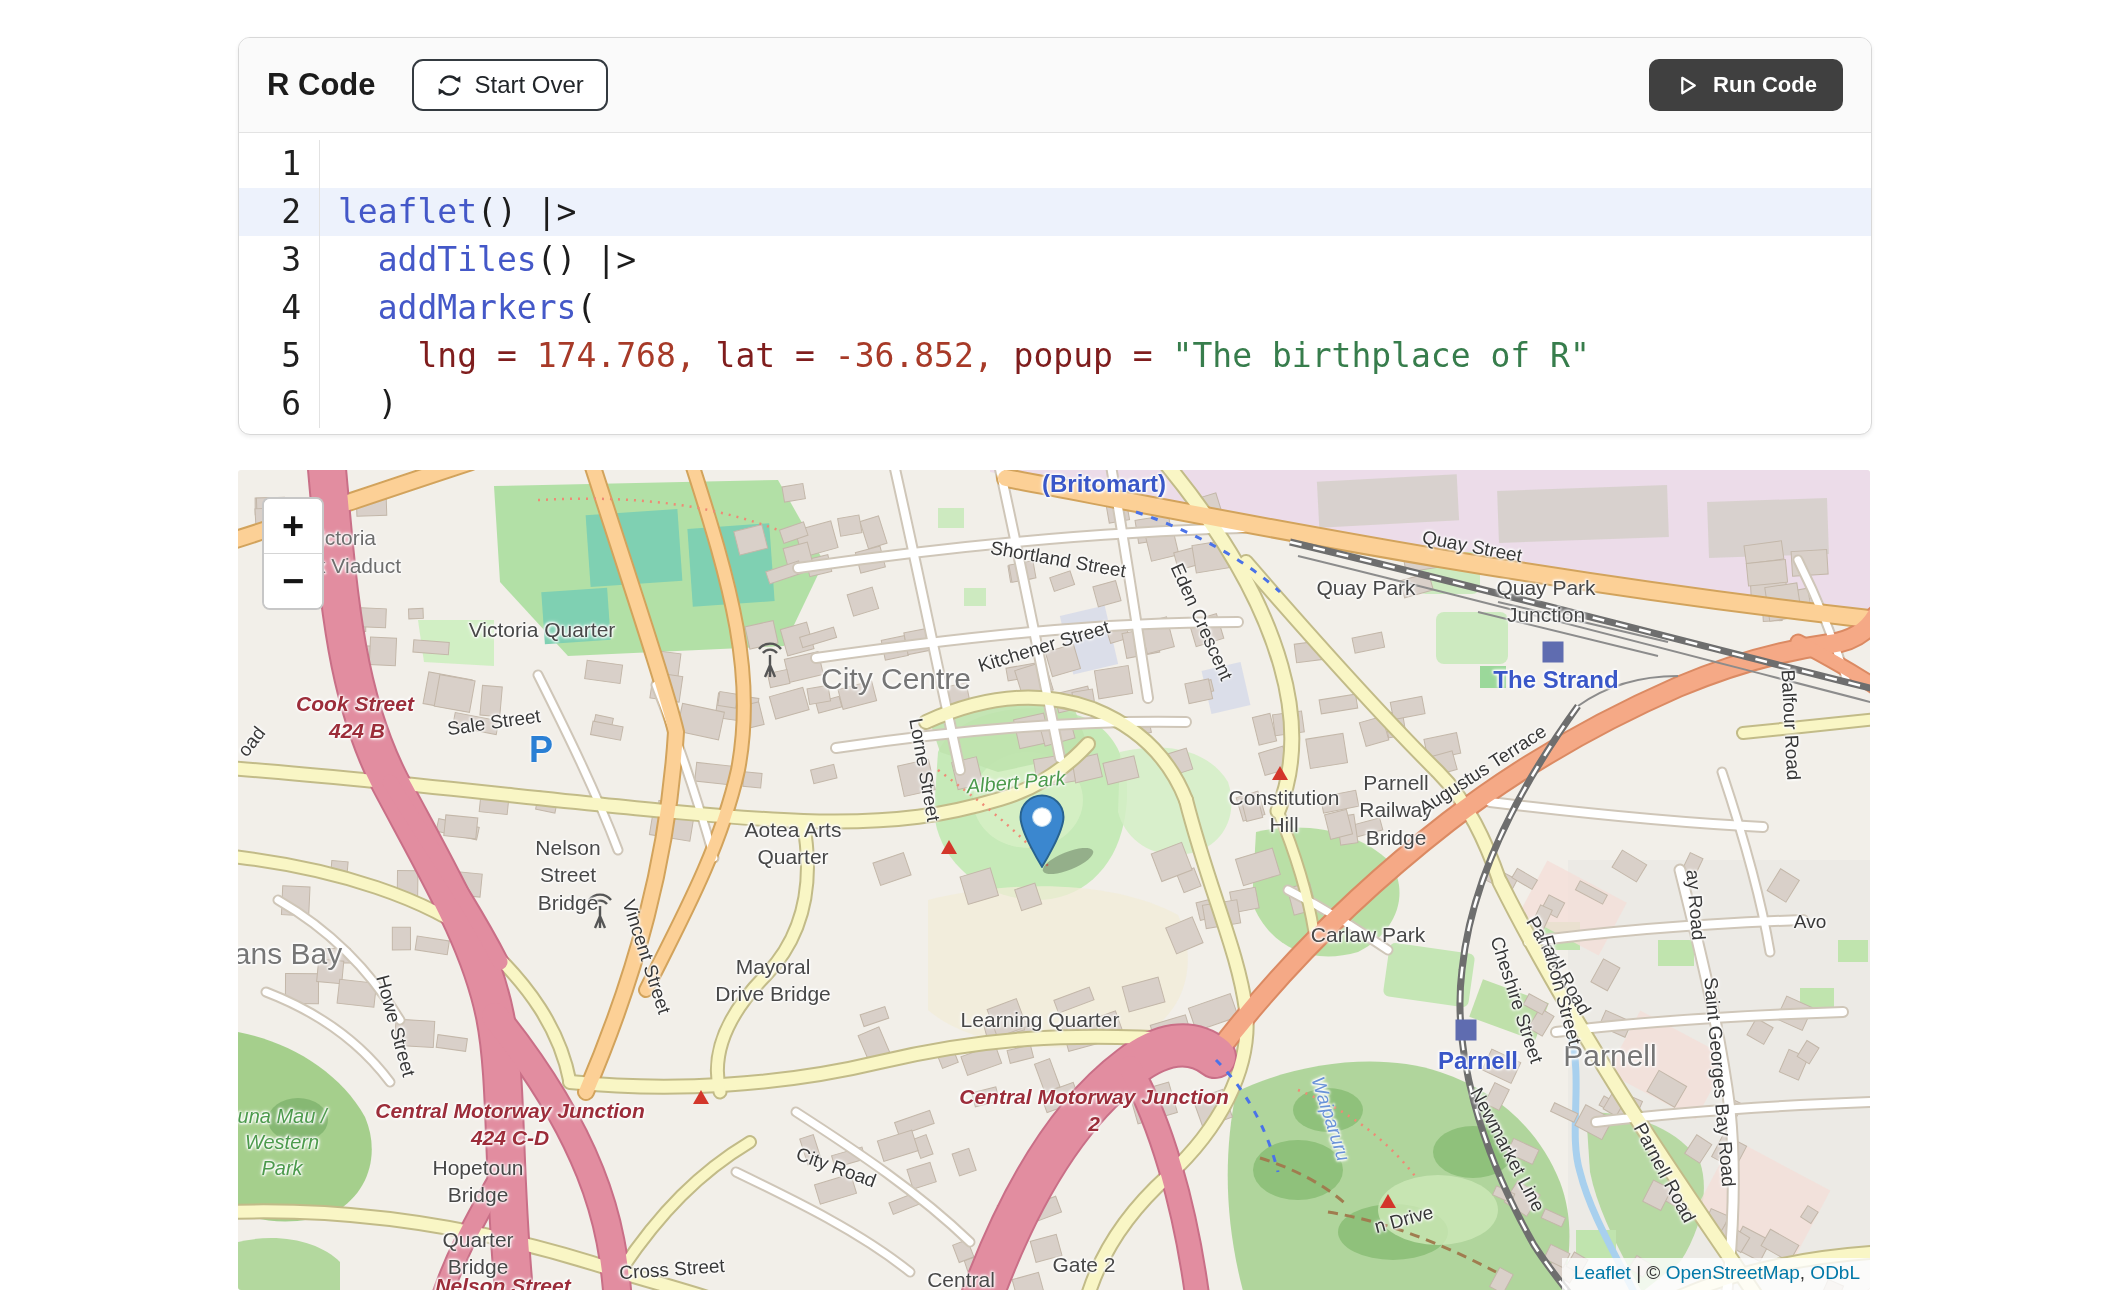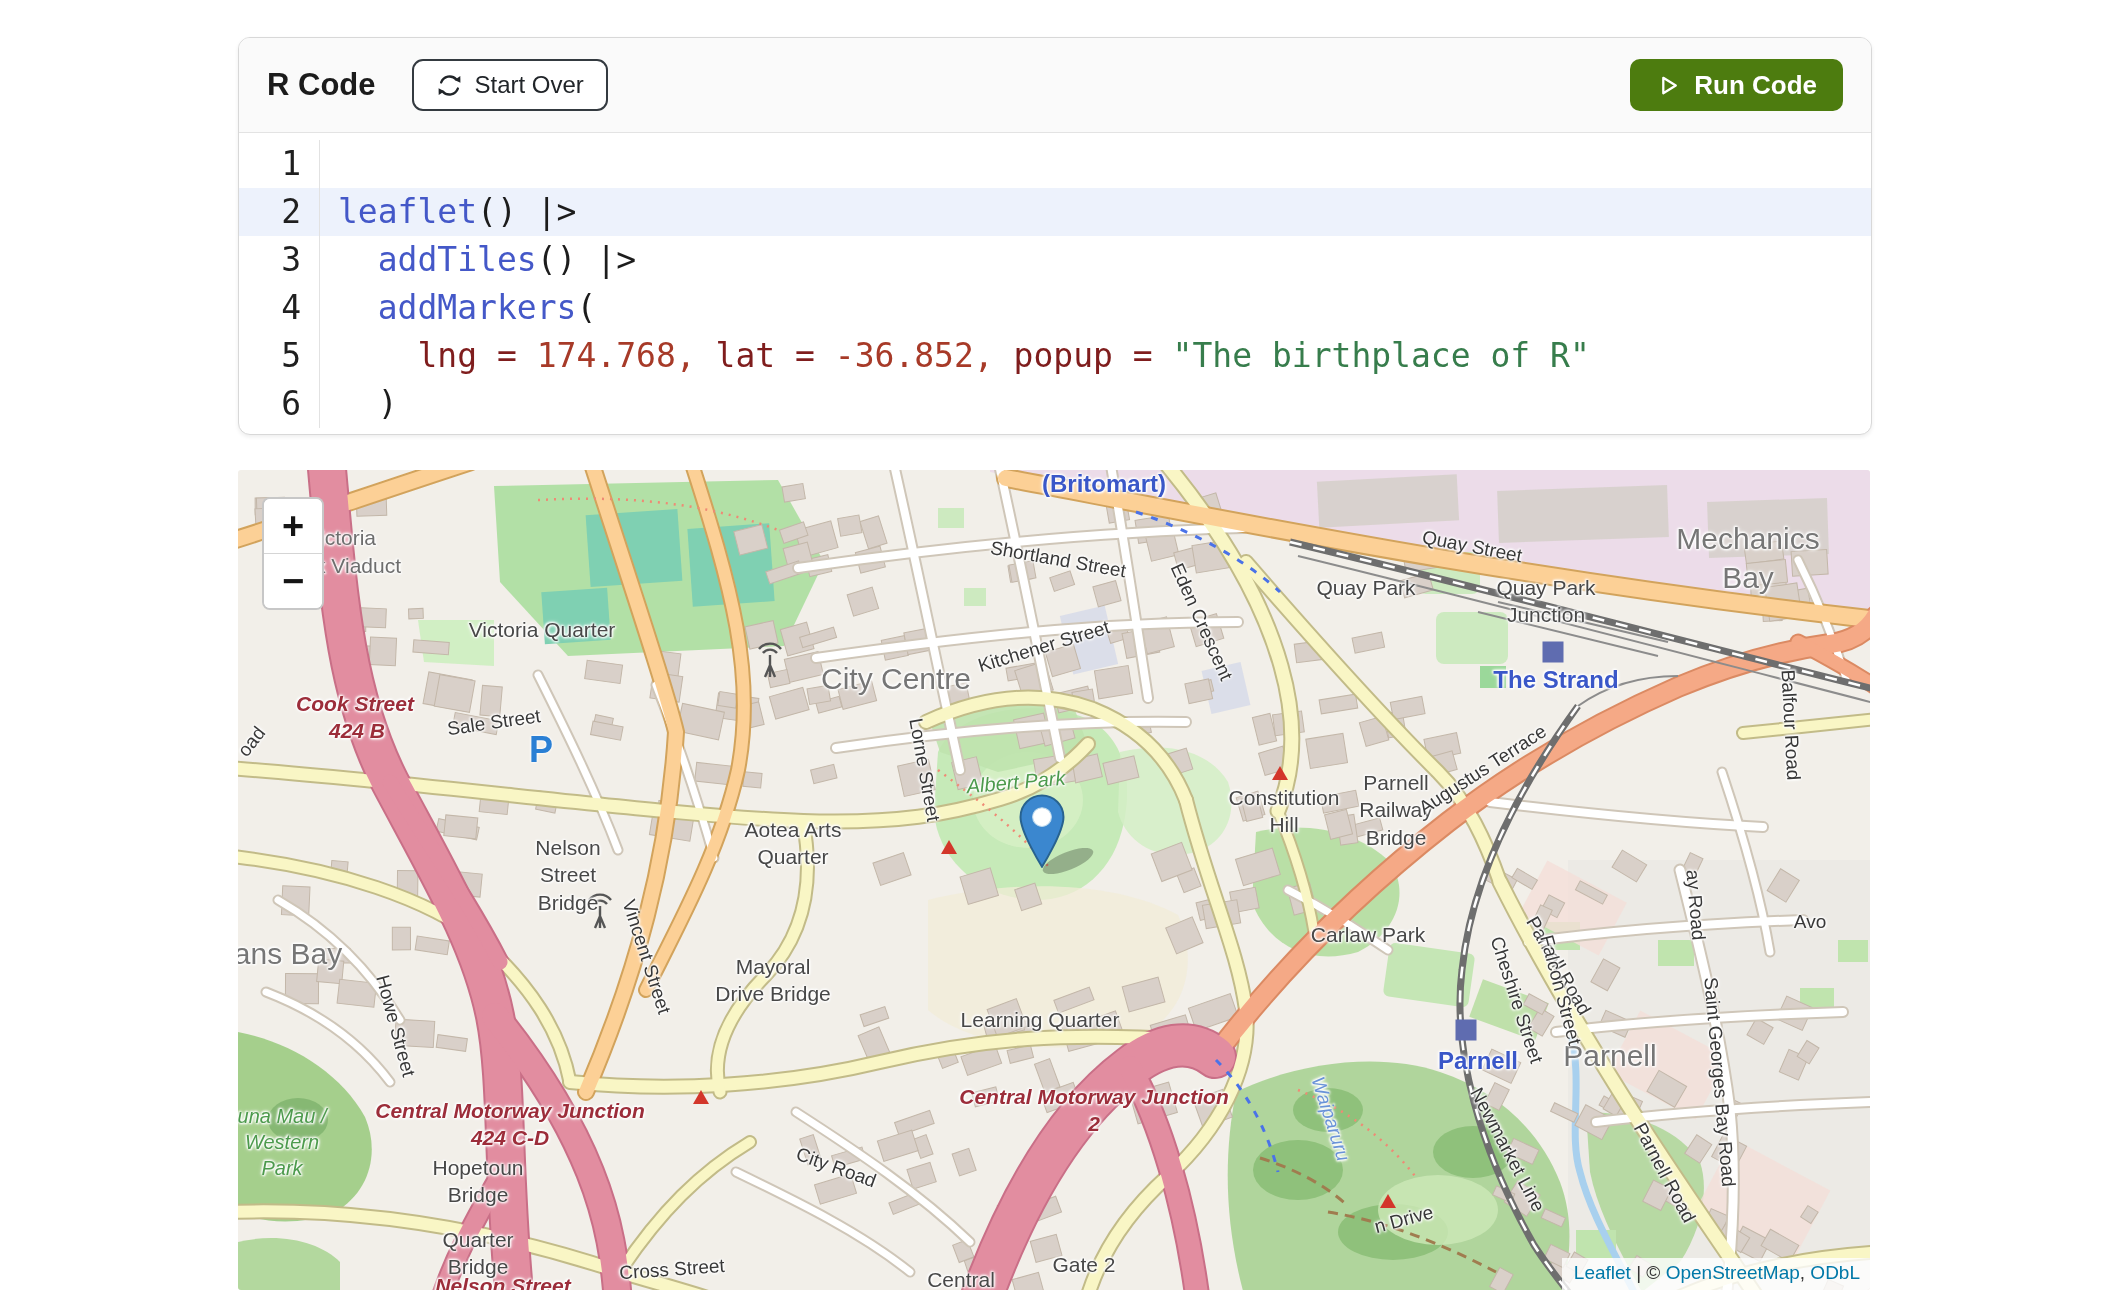--- a/index.html
+++ b/index.html
@@ -10,22 +10,22 @@
   .panel{position:absolute;left:238px;top:37px;width:1632px;height:396px;
          border:1px solid #d8d8d8;border-radius:12px;background:#fff;
          box-shadow:0 2px 4px rgba(0,0,0,.07);overflow:hidden;}
   .phead{display:flex;align-items:center;height:94px;padding:0 28px;background:#fafafa;
          border-bottom:1px solid #e3e3e3;}
   .ptitle{font-size:31px;font-weight:600;color:#1b1b1b;margin-right:36px;}
   .btn-so{display:inline-flex;align-items:center;gap:12px;height:52px;padding:0 22px;
           border:2.5px solid #343a40;border-radius:11px;background:#fff;font-size:24px;
           color:#212529;cursor:pointer;font-family:inherit;}
   .btn-run{margin-left:auto;display:inline-flex;align-items:center;gap:13px;height:52px;
-           padding:0 26px;border:none;border-radius:10px;background:#4d7c0f;color:#fff;
-           font-size:26px;font-weight:600;cursor:pointer;font-family:inherit;}
+           padding:0 26px;border:none;border-radius:10px;background:#404040;color:#fff;
+           font-size:22px;font-weight:600;cursor:pointer;font-family:inherit;}
   .code{font-family:"DejaVu Sans Mono",monospace;font-size:33px;line-height:48px;
         padding-top:7px;color:#1c1c1c;}
   .crow{display:flex;}
   .crow.active{background:#edf2fc;}
   .gut{width:62px;flex:0 0 62px;text-align:right;padding-right:18px;color:#1f1f1f;
        border-right:1px solid #e2e2e2;user-select:none;}
   .ctext{padding-left:18px;white-space:pre;}
   .tk-fn{color:#4458c8}.tk-pl{color:#1c1c1c}.tk-arg{color:#7f1d1d}
   .tk-num{color:#a73a28}.tk-str{color:#377d4c}
 
@@ -514,22 +514,20 @@
       <div class="lb station" style="left: 848px; top: -14px; transform: translate(-50%, -50%) rotate(0deg);">Waitematā</div>
       <div class="lb station" style="left: 848px; top: 14px; transform: translate(-50%, -50%) rotate(0deg); padding-left: 36px;">(Britomart)</div>
       <div class="lb street" style="left: 820px; top: 90px; transform: translate(-50%, -50%) rotate(10deg);">Shortland Street</div>
       <div class="lb street" style="left: 806px; top: 177px; transform: translate(-50%, -50%) rotate(-17deg);">Kitchener Street</div>
       <div class="lb street" style="left: 963px; top: 152px; transform: translate(-50%, -50%) rotate(66deg);">Eden Crescent</div>
       <div class="lb place" style="left: 658px; top: 208px; transform: translate(-50%, -50%) rotate(0deg);">City Centre</div>
       <div class="lb street" style="left: 1234px; top: 77px; transform: translate(-50%, -50%) rotate(11deg);">Quay Street</div>
       <div class="lb qtr" style="left: 1128px; top: 118px; transform: translate(-50%, -50%) rotate(0deg);">Quay Park</div>
       <div class="lb qtr" style="left: 1308px; top: 131px; transform: translate(-50%, -50%) rotate(0deg);">Quay Park
 Junction</div>
-      <div class="lb place" style="left: 1510px; top: 88px; transform: translate(-50%, -50%) rotate(0deg);">Mechanics
-Bay</div>
       <div class="lb station" style="left: 1318px; top: 210px; transform: translate(-50%, -50%) rotate(0deg);">The Strand</div>
       <div class="lb street" style="left: 1552px; top: 255px; transform: translate(-50%, -50%) rotate(87deg);">Balfour Road</div>
       <div class="lb qtr" style="left: 304px; top: 160px; transform: translate(-50%, -50%) rotate(0deg);">Victoria Quarter</div>
       <div class="lb place2" style="left: 110px; top: 68px; transform: translate(-50%, -50%) rotate(0deg);">ictoria</div>
       <div class="lb place2" style="left: 120px; top: 96px; transform: translate(-50%, -50%) rotate(0deg);">k Viaduct</div>
       <div class="lb mj" style="left: 117px; top: 234px; transform: translate(-50%, -50%) rotate(0deg);">Cook Street</div>
       <div class="lb mj" style="left: 119px; top: 261px; transform: translate(-50%, -50%) rotate(0deg);">424 B</div>
       <div class="lb street" style="left: 256px; top: 253px; transform: translate(-50%, -50%) rotate(-8deg);">Sale Street</div>
       <div class="lb street" style="left: 14px; top: 272px; transform: translate(-50%, -50%) rotate(-52deg);">oad</div>
       <div class="lb park" style="left: 778px; top: 312px; transform: translate(-50%, -50%) rotate(-5deg);">Albert Park</div>

